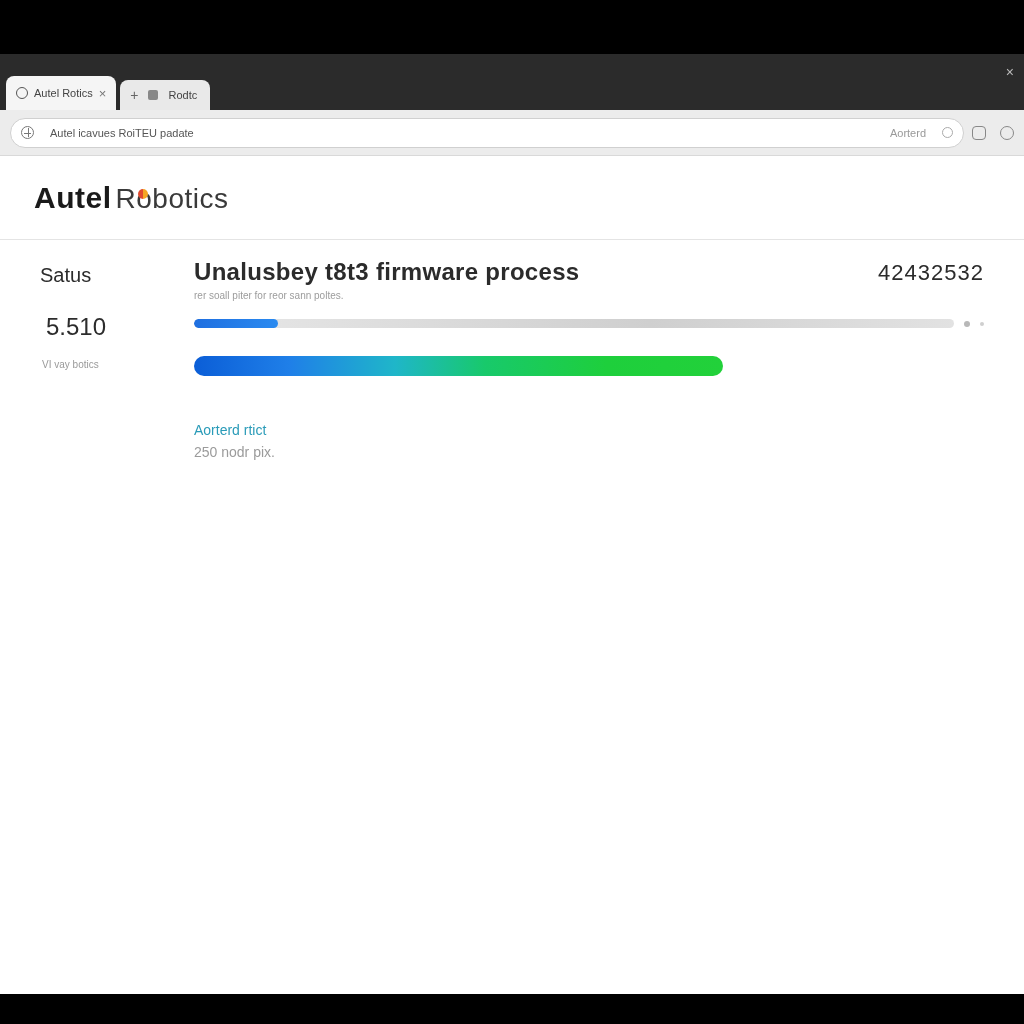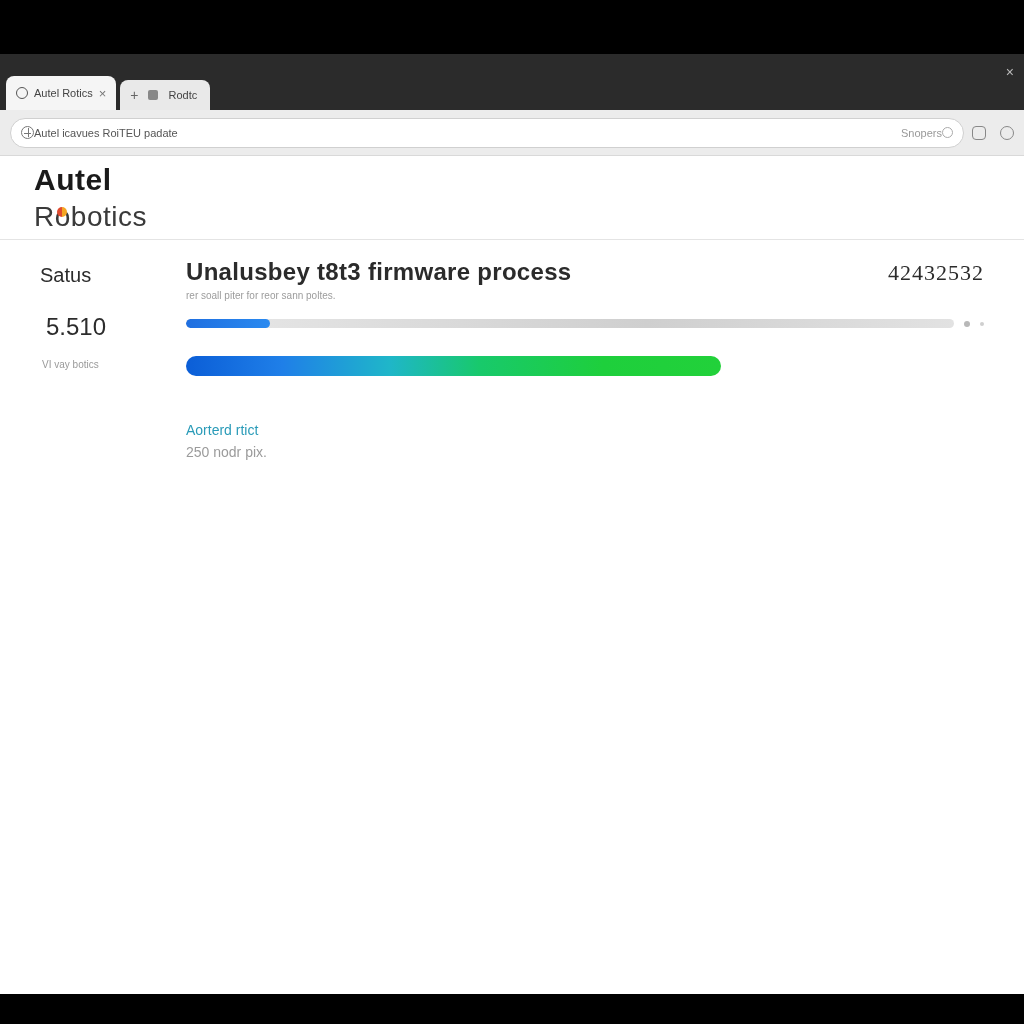--- a/index.html
+++ b/index.html
@@ -9,52 +9,52 @@
   .tabstrip     { height:56px; background:#2b2b2b; display:flex; align-items:flex-end; padding-left:6px; position:relative;}
   .tab          { background:#f5f5f5; height:34px; border-radius:8px 8px 0 0; display:flex; align-items:center; padding:0 10px; gap:6px; font-size:11px; color:#444; margin-right:4px; min-width:110px; position:relative;}
   .tab .ico     { width:12px; height:12px; border:1.5px solid #555; border-radius:50%; display:inline-flex; align-items:center; justify-content:center; font-size:8px; color:#555;}
   .tab .close   { margin-left:auto; font-size:13px; color:#777; }
   .tab.secondary{ background:#e9e9e9; height:30px; min-width:90px;}
   .tab.secondary .plus{ font-size:14px; color:#666; margin-right:4px;}
   .tab.secondary .box { width:10px; height:10px; background:#888; border-radius:2px; display:inline-block; margin-right:4px;}
   .win-x        { position:absolute; right:10px; top:10px; color:#bbb; font-size:14px;}
   
   .toolbar      { height:46px; background:#ececec; border-bottom:1px solid #d9d9d9; display:flex; align-items:center; padding:0 10px; gap:8px;}
-  .addrwrap     { background:#fff; border:1px solid #d0d0d0; border-radius:16px; height:30px; display:flex; align-items:center; padding:0 10px; gap:0; font-size:11px; color:#555;}
+  .addrwrap     { background:#fff; border:1px solid #d0d0d0; border-radius:16px; height:30px; display:flex; align-items:center; padding:0 10px; gap:16px; font-size:11px; color:#555;}
   .addrwrap.main{ width:260px;}
   .addrwrap.mid { margin-left:auto; margin-right:auto; width:200px; justify-content:center; gap:6px;}
   .ic           { width:13px; height:13px; display:inline-flex; align-items:center; justify-content:center;}
   .ic.globe     { border:1.3px solid #777; border-radius:50%; position:relative;}
   .ic.globe::before{content:""; position:absolute; left:2px; right:2px; top:50%; border-top:1px solid #777;}
   .ic.globe::after {content:""; position:absolute; top:1px; bottom:1px; left:50%; border-left:1px solid #777;}
   .ic.badge     { width:14px; height:14px; background:#c05a8a; border-radius:3px;}
   .seg          { color:#999; font-size:11px;}
   .chev         { color:#aaa; font-size:10px;}
   .tb-right     { margin-left:auto; display:flex; gap:14px; align-items:center;}
   .tb-ic        { width:14px; height:14px; border:1.3px solid #888; border-radius:3px;}
   .tb-ic.round  { border-radius:50%; }
   
   .page         { background:#fff; }
   .brandbar     { height:84px; display:flex; align-items:center; padding:0 34px; border-bottom:1px solid #e4e4e4;}
-  .brand        { display:flex; align-items:baseline; gap:4px;flex-direction:column; }
+  .brand        { display:flex; align-items:baseline; gap:4px; }
   .brand-main   { font-weight:800; font-size:30px; letter-spacing:0.5px; color:#1a1a1a; font-family:Arial, sans-serif;}
   .brand-sub    { font-weight:400; font-size:28px; color:#3a3a3a; letter-spacing:0.5px;text-align:right;}
   .brand-o      { display:inline-block; position:relative; }
   .brand-o::after{ content:""; position:absolute; left:2px; top:6px; width:10px; height:10px; border-radius:50%;
                    background:conic-gradient(#f5a623 0 180deg, #e04a2f 180deg 360deg); }
-  .content      { display:flex; padding:18px 40px 0 40px; gap:28px;}
+  .content      { display:flex; padding:18px 40px 0 40px; gap:36px;}
   .side         { width:118px; flex:none; padding-top:6px;}
   .side-h       { font-size:20px; color:#2c2c2c; font-weight:500; margin-bottom:26px;}
   .side-num     { font-size:24px; color:#2c2c2c; font-weight:400; margin-bottom:18px; padding-left:6px;margin-top:10px;}
   .side-cap     { font-size:10px; color:#9a9a9a; padding-left:2px;}
   .main         { flex:1; min-width:0;}
   .titlewrap    { display:flex; align-items:flex-start; justify-content:space-between;}
   .ptitle       { font-size:24px; font-weight:700; color:#2b2b2b; letter-spacing:0.3px;}
   .psub         { font-size:10px; color:#9c9c9c; margin-top:4px;}
-  .pcount       { font-size:22px; color:#2b2b2b; font-weight:500; padding-top:2px; letter-spacing:1px;font-family:Liberation Serif, serif;}
+  .pcount       { font-size:22px; color:#2b2b2b; font-weight:500; padding-top:2px; letter-spacing:1px;}
   .bar-a-row    { display:flex; align-items:center; gap:10px; margin-top:18px;}
   .bar-a        { flex:1; height:9px; border-radius:5px;
                   background:linear-gradient(to right,#e8e8e8,#cfcfcf 60%,#e2e2e2); position:relative; overflow:hidden;}
   .bar-a-fill   { position:absolute; left:0; top:0; bottom:0; width:11%;
                   background:linear-gradient(to right,#1f6fe0,#2a8af0); border-radius:5px;}
   .dot          { width:6px; height:6px; border-radius:50%; background:#b8b8b8;}
   .dot.sm       { width:4px; height:4px; background:#cfcfcf;}
   .bar-b        { margin-top:28px; height:20px; width:67%; border-radius:10px;
                   background:linear-gradient(to right,#0b5ed7 0%, #1f7fe8 18%, #1fb6c9 38%, #18c96b 55%, #1ecf3c 78%, #22d13a 100%);}
   .meta         { margin-top:46px;}
@@ -77,21 +77,21 @@
       <span class="box"></span>
       <span>Rodtc</span>
     </div>
     <span class="win-x">×</span>
   </div>
 
   <div class="toolbar">
     <div class="addrwrap main">
       <span class="ic globe"></span>
       <span>Autel icavues RoiTEU padate</span>
-      <span class="seg" style="margin-left:auto;">Snopers</span>
+      <span class="seg" style="margin-left:auto;">Aorterd</span>
       <span class="tb-ic round" style="width:11px;height:11px;border-color:#aaa;"></span>
     </div>
     <div class="tb-right">
       <span class="tb-ic" style="border-radius:4px;"></span>
       <span class="tb-ic round"></span>
     </div>
   </div>
 
   <div class="page">
     <div class="brandbar">

